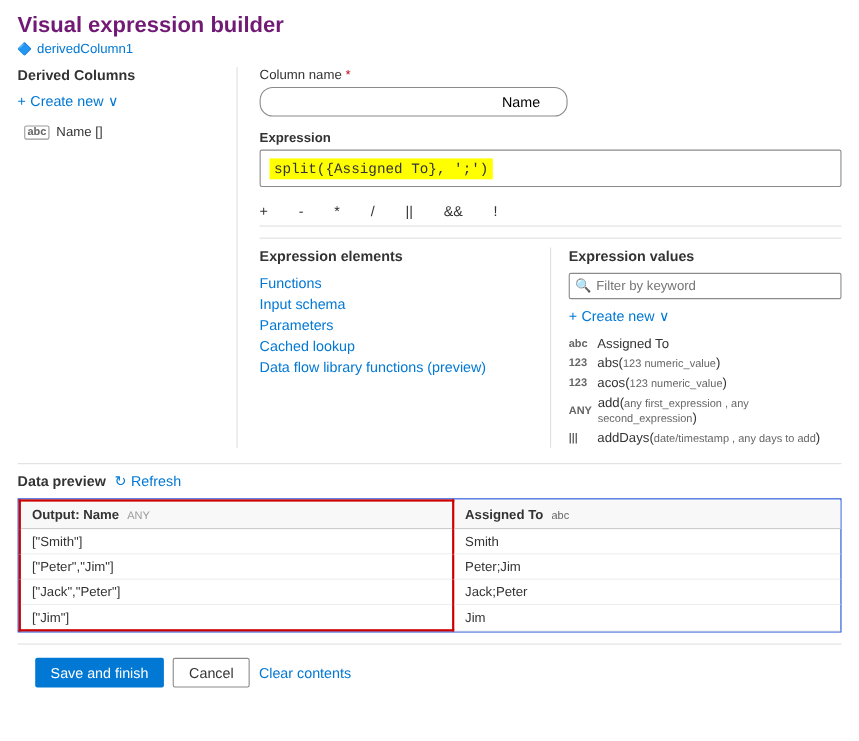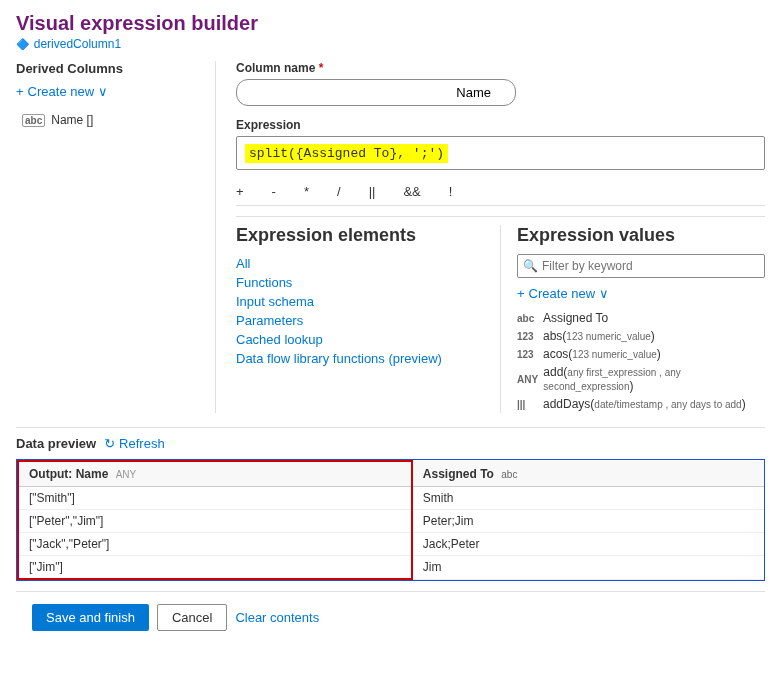--- a/index.html
+++ b/index.html
@@ -74,21 +74,21 @@
       padding: 0 2px;
       border-radius: 2px;
       font-weight: 600;
     }
     
     .content-area {
       flex: 1;
       padding-left: 20px;
     }
     .field-label {
-      font-weight: 700;
+      font-weight: 400;
       font-size: 12px;
       margin-bottom: 4px;
     }
     .required-star {
       color: #c50f1f;
     }
     .column-name-input {
       width: 280px;
       padding: 5px 24px;
       border: 1px solid #8a8a8a;
@@ -144,21 +144,21 @@
       flex: 1;
       padding-right: 16px;
       border-right: 1px solid #e0e0e0;
     }
     .expr-values {
       flex: 1;
       padding-left: 16px;
     }
     .panel-title {
       font-weight: 600;
-      font-size: 18px;
+      font-size: 13px;
       margin-bottom: 8px;
     }
     .panel-link {
       display: block;
       color: #0078d4;
       font-size: 13px;
       cursor: pointer;
       padding: 2px 0;
       text-decoration: none;
     }
@@ -356,21 +356,20 @@
         <span class="operator-item">||</span>
         <span class="operator-item">&amp;&amp;</span>
         <span class="operator-item">!</span>
       </div>
 
       
       <div class="expression-panels">
 
         <div class="expr-elements">
           <div class="panel-title">Expression elements</div>
-          <a class="panel-link">All</a>
           <a class="panel-link">Functions</a>
           <a class="panel-link">Input schema</a>
           <a class="panel-link">Parameters</a>
           <a class="panel-link">Cached lookup</a>
           <a class="panel-link">Data flow library functions (preview)</a>
         </div>
 
         <div class="expr-values">
           <div class="panel-title">Expression values</div>
           <div class="filter-input-wrap">

